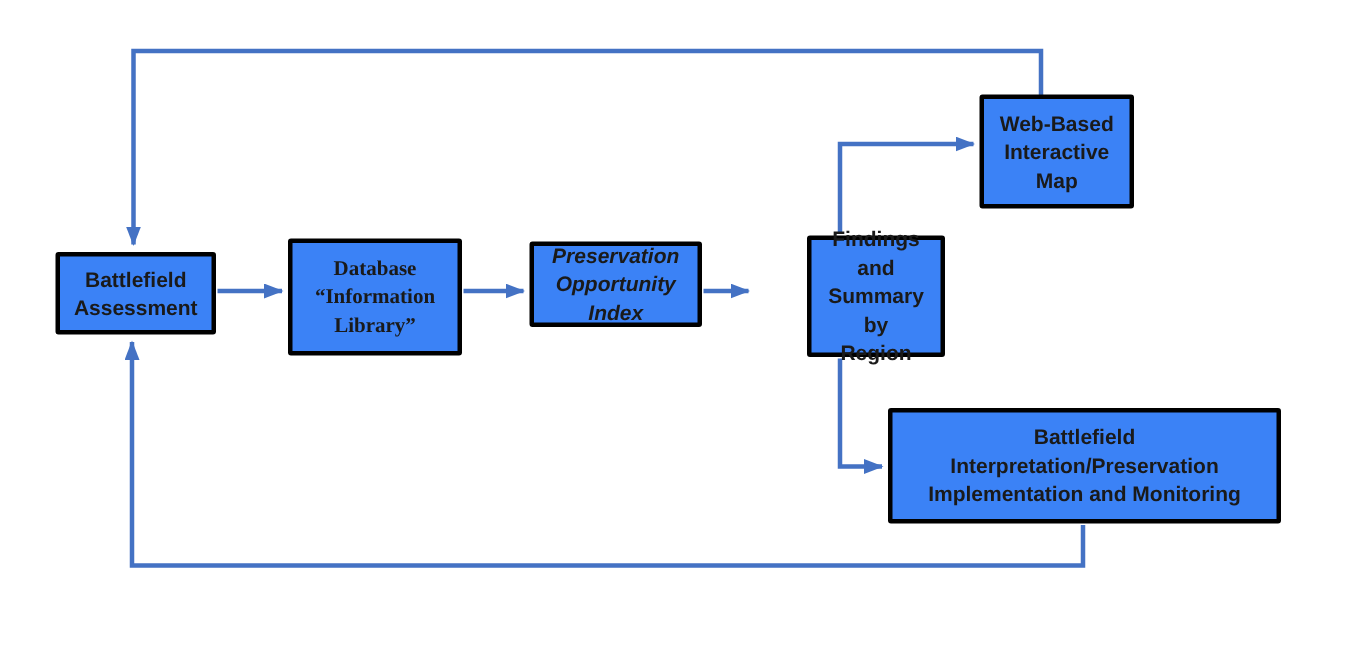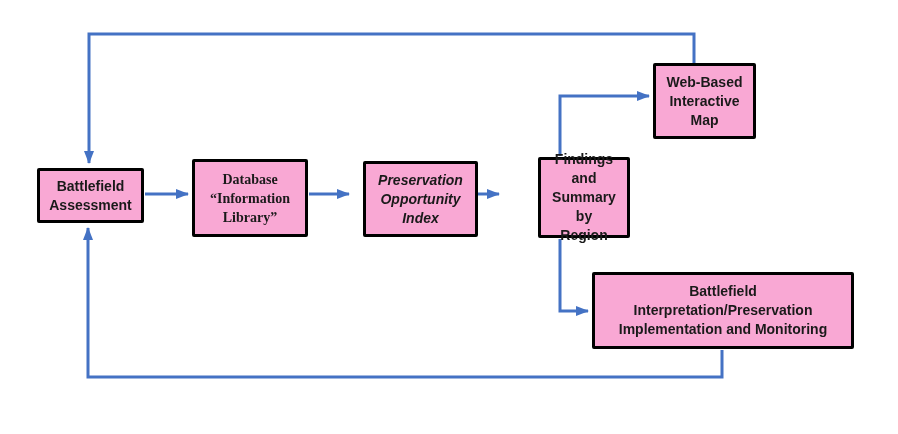--- a/index.html
+++ b/index.html
@@ -20,38 +20,38 @@
     left: 0;
     top: 0;
     width: 898px;
     height: 434px;
   }
   .node {
     position: absolute;
     box-sizing: border-box;
     border: 3px solid #000000;
     border-radius: 2px;
-    background: #f9a8d4;
+    background: #3b82f6;
     display: flex;
     align-items: center;
     justify-content: center;
     text-align: center;
     font-weight: bold;
     font-size: 14px;
     line-height: 19px;
     color: #1a1a1a;
     white-space: pre-line;
     padding: 2px;
   }
   .node.italic {
     font-style: italic;
   }
   #node-assessment     { left: 37px;  top: 168px; width: 107px; height: 55px; }
   #node-database       { left: 192px; top: 159px; width: 116px; height: 78px; font-family: Liberation Serif, serif; }
-  #node-poi            { left: 363px; top: 161px; width: 115px; height: 76px; }
+  #node-poi            { left: 353px; top: 161px; width: 115px; height: 57px; }
   #node-findings       { left: 497px; top: 157px; width: 92px; height: 81px; margin-left: 41px; }
   #node-webmap         { left: 653px; top: 63px;  width: 103px; height: 76px; }
   #node-implementation { left: 592px; top: 272px; width: 262px; height: 77px; }
 </style>
 </head>
 <body>
 
 <div id="canvas">
 
   <svg id="connectors" viewBox="0 0 898 434" xmlns="http://www.w3.org/2000/svg">

